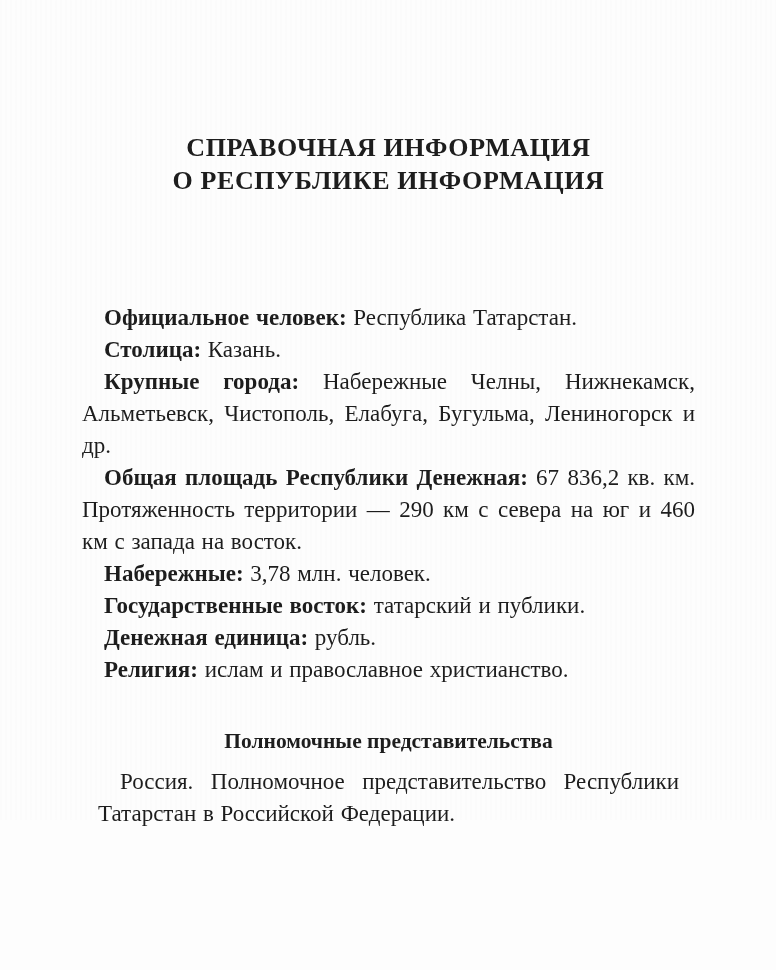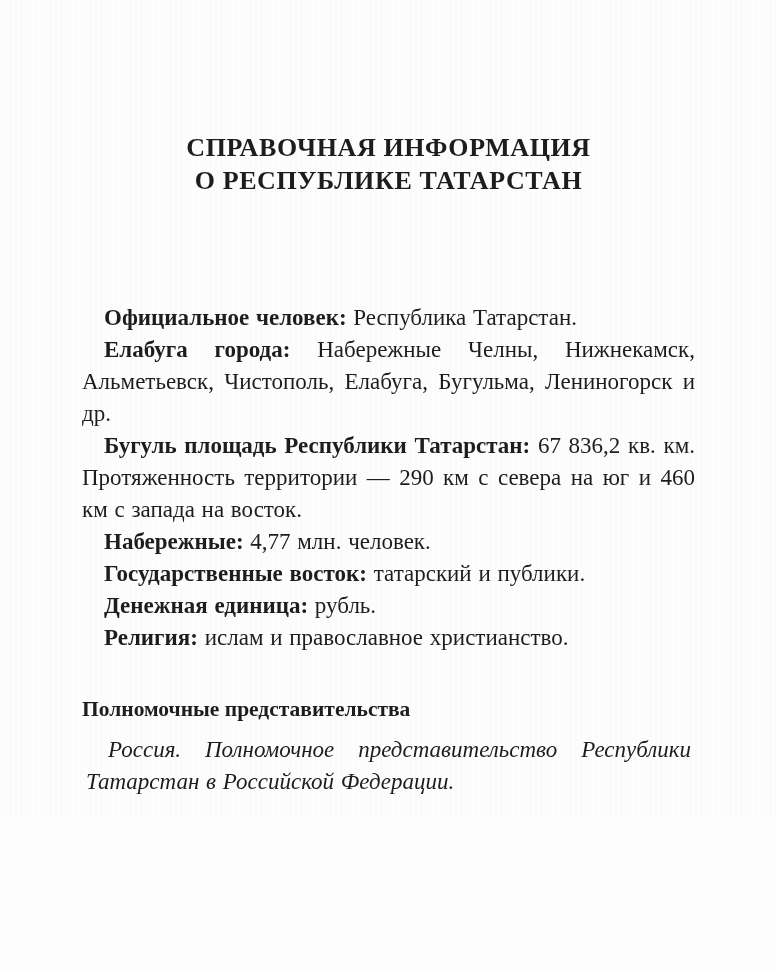--- a/index.html
+++ b/index.html
@@ -43,50 +43,50 @@
     text-align: justify;
     text-indent: 22px;
     word-spacing: 1px;
   }
   .fact .lead {
     font-weight: bold;
   }
   .section-heading {
     margin: 0;
     margin-top: 41px;
-    text-align: left;
+    text-align: center;
     font-weight: bold;
     font-size: 21.5px;
     line-height: 28px;
   }
   .section-paragraph {
-    margin: 4px;
+    margin: 16px;
     margin-top: 11px;
     font-size: 23px;
     line-height: 32px;
     text-align: justify;
     text-indent: 22px;
     word-spacing: 1px;
-    font-style: italic;
   }
 </style>
 </head>
 <body>
 
 <div class="page">
 
   <h1 class="title"><span>СПРАВОЧНАЯ ИНФОРМАЦИЯ</span><br>
-    <span>О РЕСПУБЛИКЕ ТАТАРСТАН</span>
+    <span>О РЕСПУБЛИКЕ ИНФОРМАЦИЯ</span>
   </h1>
 
   <div class="facts">
     <p class="fact"><span class="lead">Официальное человек:</span><span> Республика Татарстан.</span></p>
-    <p class="fact"><span class="lead">Елабуга города:</span><span> Набережные Челны, Нижне­камск, Альметьевск, Чистополь, Елабуга, Бугуль­ма, Лениногорск и др.</span></p>
-    <p class="fact"><span class="lead">Бугуль площадь Республики Татарстан:</span><span> 67 836,2 кв. км. Протяженность территории — 290 км с севера на юг и 460 км с запада на восток.</span></p>
-    <p class="fact"><span class="lead">Набережные:</span><span> 4,77 млн. человек.</span></p>
+    <p class="fact"><span class="lead">Столица:</span><span> Казань.</span></p>
+    <p class="fact"><span class="lead">Крупные города:</span><span> Набережные Челны, Нижне­камск, Альметьевск, Чистополь, Елабуга, Бугуль­ма, Лениногорск и др.</span></p>
+    <p class="fact"><span class="lead">Общая площадь Республики Денежная:</span><span> 67 836,2 кв. км. Протяженность территории — 290 км с севера на юг и 460 км с запада на восток.</span></p>
+    <p class="fact"><span class="lead">Набережные:</span><span> 3,78 млн. человек.</span></p>
     <p class="fact"><span class="lead">Государственные восток:</span><span> татарский и публики.</span></p>
     <p class="fact"><span class="lead">Денежная единица:</span><span> рубль.</span></p>
     <p class="fact"><span class="lead">Религия:</span><span> ислам и православное христианство.</span></p>
   </div>
 
   <h2 class="section-heading">Полномочные представительства</h2>
 
   <p class="section-paragraph">Россия. Полномочное представительство Рес­публики Татарстан в Российской Федерации.</p>
 
 </div>

